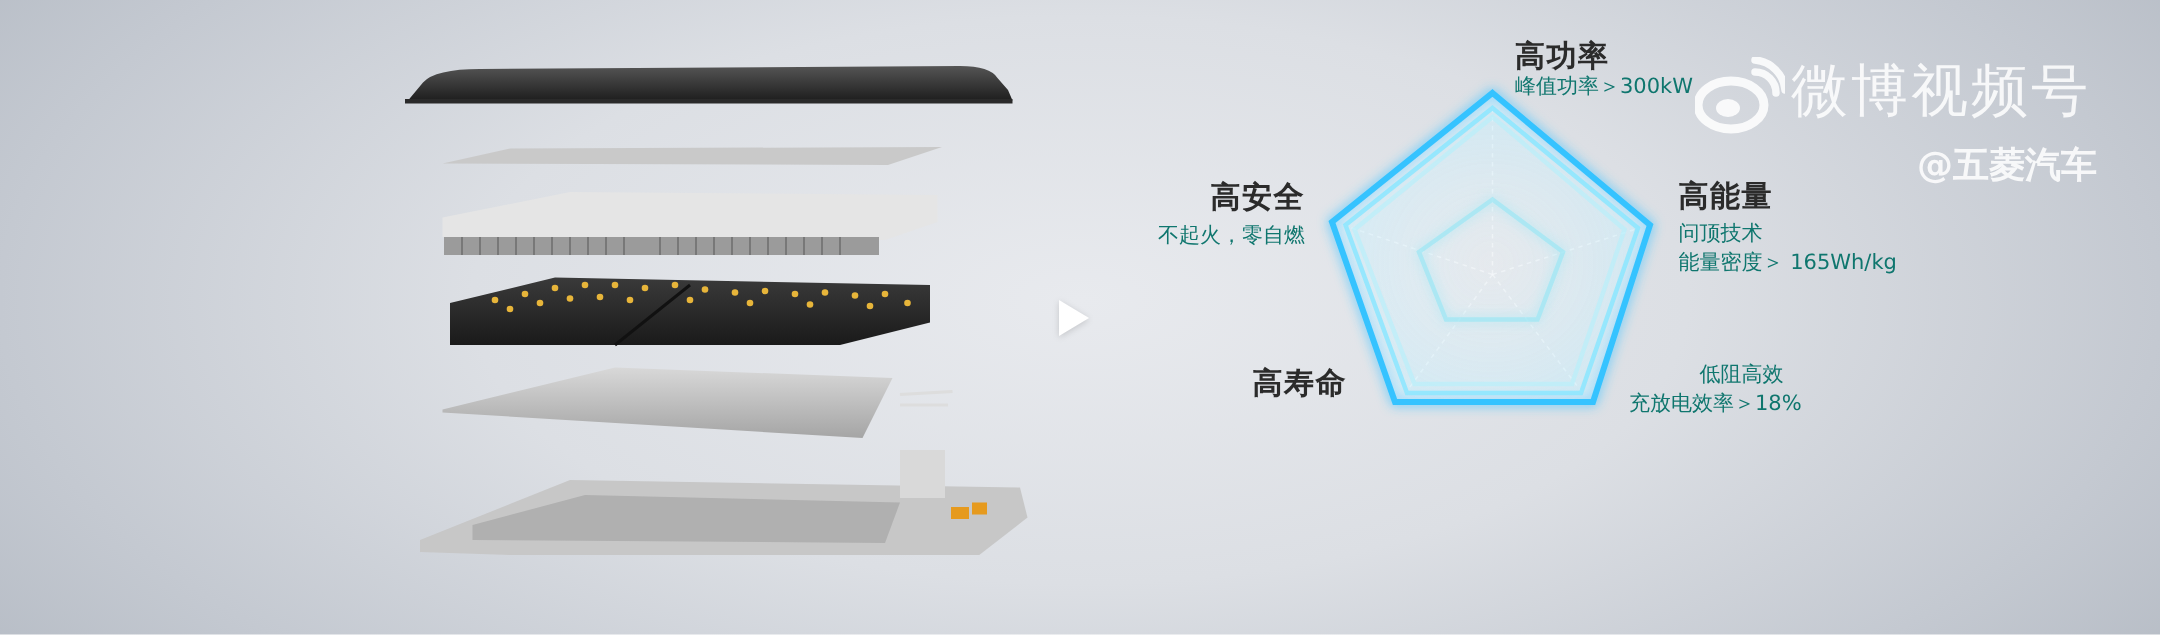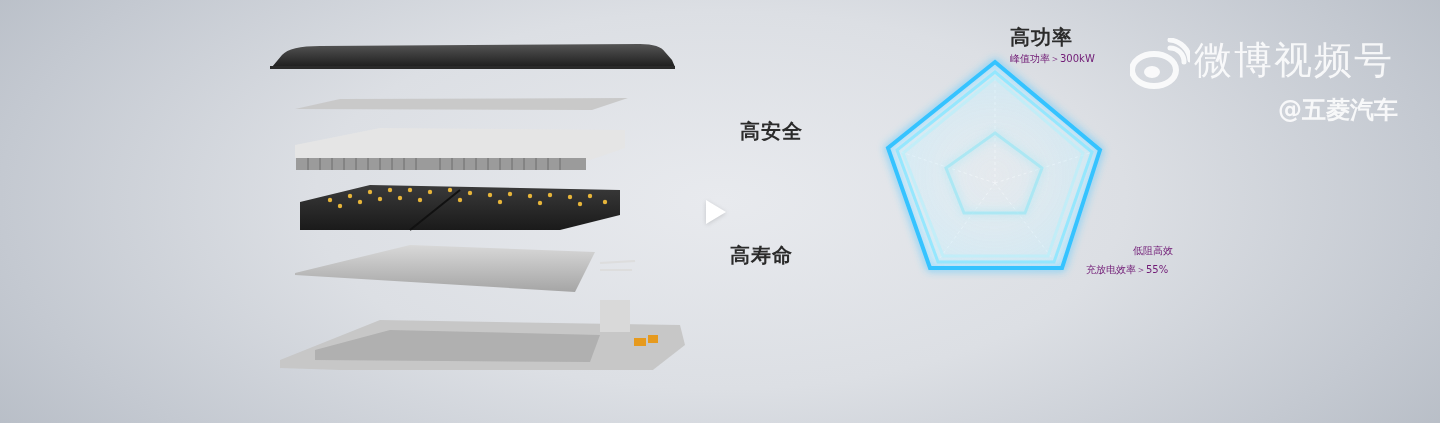--- a/index.html
+++ b/index.html
@@ -7,22 +7,22 @@
     font-family:"DejaVu Sans","Liberation Sans",sans-serif;
     background:radial-gradient(ellipse 900px 420px at 720px 200px,#e8eaee 0%,#dcdfe4 45%,#c4c9d1 80%,#b6bcc5 100%);}
   .stage{position:absolute;left:0;top:0;width:1440px;height:423px;}
   .battery{position:absolute;left:260px;top:30px;width:440px;height:340px;}
   .play{position:absolute;left:706px;top:200px;width:0;height:0;
     border-top:12px solid transparent;border-bottom:12px solid transparent;border-left:20px solid #fff;
     filter:drop-shadow(0 1px 2px rgba(0,0,0,0.15));cursor:pointer;}
   .radar{position:absolute;left:860px;top:40px;width:270px;height:250px;}
   .feat{position:absolute;color:#333;}
   .feat .t{font-size:20px;font-weight:bold;color:#2b2b2b;letter-spacing:1px;line-height:24px;}
-  .feat .d{font-size:10px;color:#701a75;line-height:19px;}
-  .feat.right{}
+  .feat .d{font-size:14px;color:#0f766e;line-height:19px;}
+  .feat.right{text-align:right;}
   .wm{position:absolute;left:1130px;top:38px;color:rgba(255,255,255,0.85);}
   .wm .name{font-size:38px;line-height:44px;letter-spacing:2px;font-weight:300;position:absolute;left:64px;top:0;white-space:nowrap;}
   .wm .handle{font-size:24px;position:absolute;left:148px;top:56px;white-space:nowrap;font-weight:bold;}
   .wm .logo{position:absolute;left:0;top:0;width:60px;height:52px;}
 </style>
 </head>
 <body>
 
 <div class="stage">
 
@@ -146,30 +146,36 @@
     <polygon points="995,133 1042,168 1025,213 964,213 946,168" fill="none" stroke="#9be7f5" stroke-width="3" opacity="0.75" filter="url(#glow)"></polygon>
   </svg>
 
   <div class="feat" style="left:1010px;top:25px;">
     <div class="t">高功率</div>
     <div class="d">峰值功率＞300kW</div>
   </div>
 
   <div class="feat right" style="left:740px;top:119px;width:130px;">
     <div class="t">高安全</div>
+    <div class="d" style="margin-top:5px;">不起火，零自燃</div>
   </div>
 
+  <div class="feat" style="left:1119px;top:118px;">
+    <div class="t">高能量</div>
+    <div class="d" style="margin-top:5px;">问顶技术</div>
+    <div class="d">能量密度＞ 165Wh/kg</div>
+  </div>
 
   <div class="feat right" style="left:730px;top:243px;width:168px;">
     <div class="t">高寿命</div>
   </div>
 
   <div class="feat" style="left:1086px;top:235px;">
     <div class="d" style="margin-top:6px;margin-left:47px;">低阻高效</div>
-    <div class="d">充放电效率＞55%</div>
+    <div class="d">充放电效率＞18%</div>
   </div>
 
   <div class="wm">
     <svg class="logo" viewBox="0 0 60 52">
       <ellipse cx="24" cy="32" rx="22" ry="16" fill="none" stroke="rgba(255,255,255,0.85)" stroke-width="6"></ellipse>
       <ellipse cx="22" cy="34" rx="8" ry="6" fill="rgba(255,255,255,0.85)"></ellipse>
       <path d="M40 10 A14 14 0 0 1 54 24" fill="none" stroke="rgba(255,255,255,0.85)" stroke-width="5" stroke-linecap="round"></path>
       <path d="M40 2 A22 22 0 0 1 60 22" fill="none" stroke="rgba(255,255,255,0.85)" stroke-width="5" stroke-linecap="round"></path>
     </svg>
     <div class="name">微博视频号</div>

